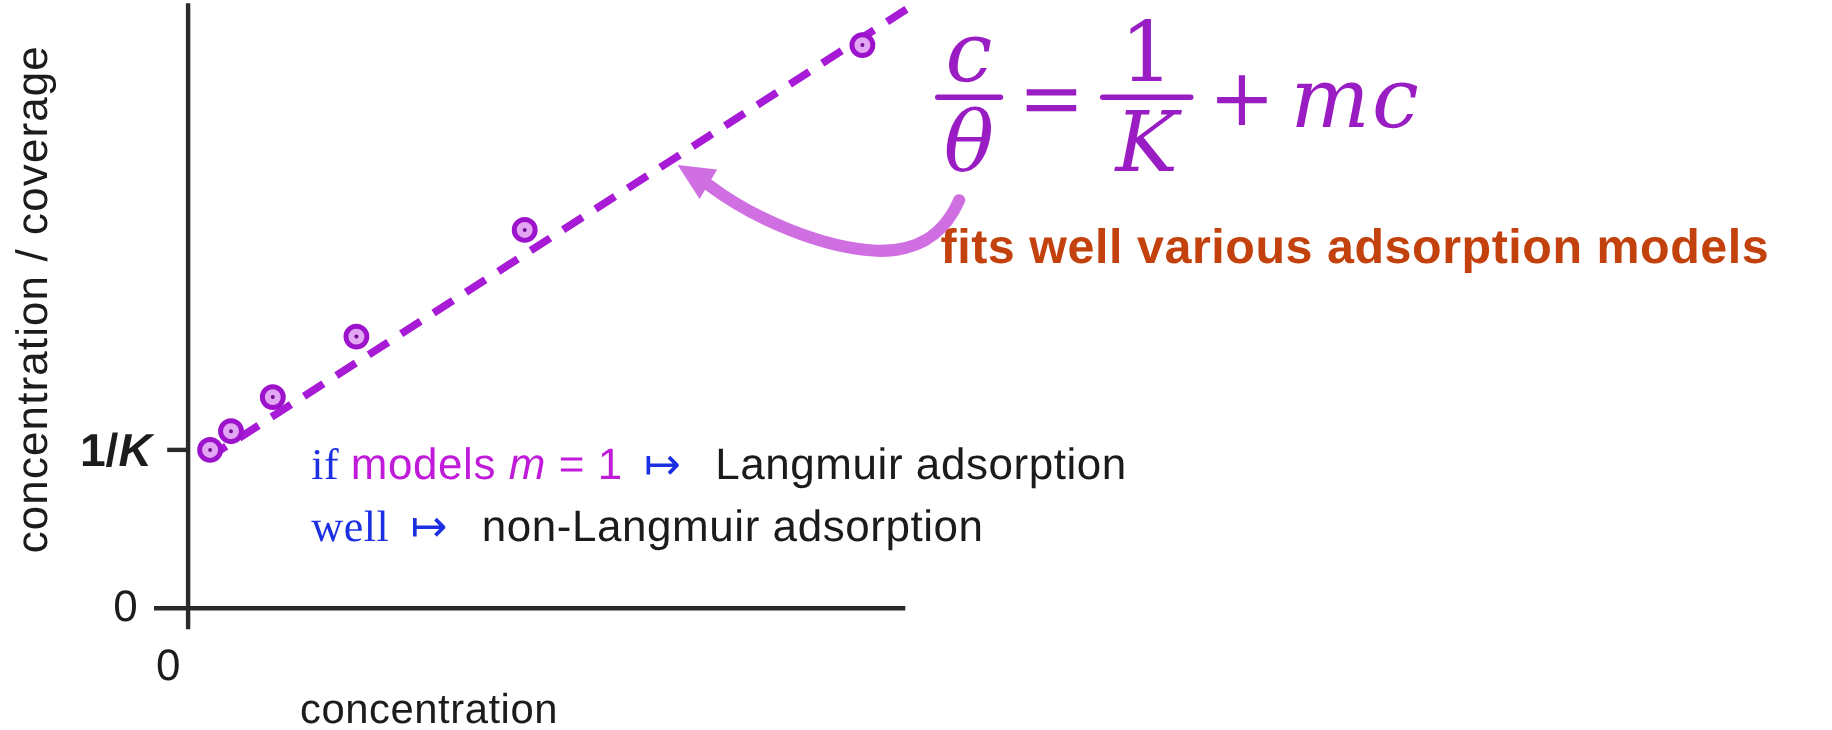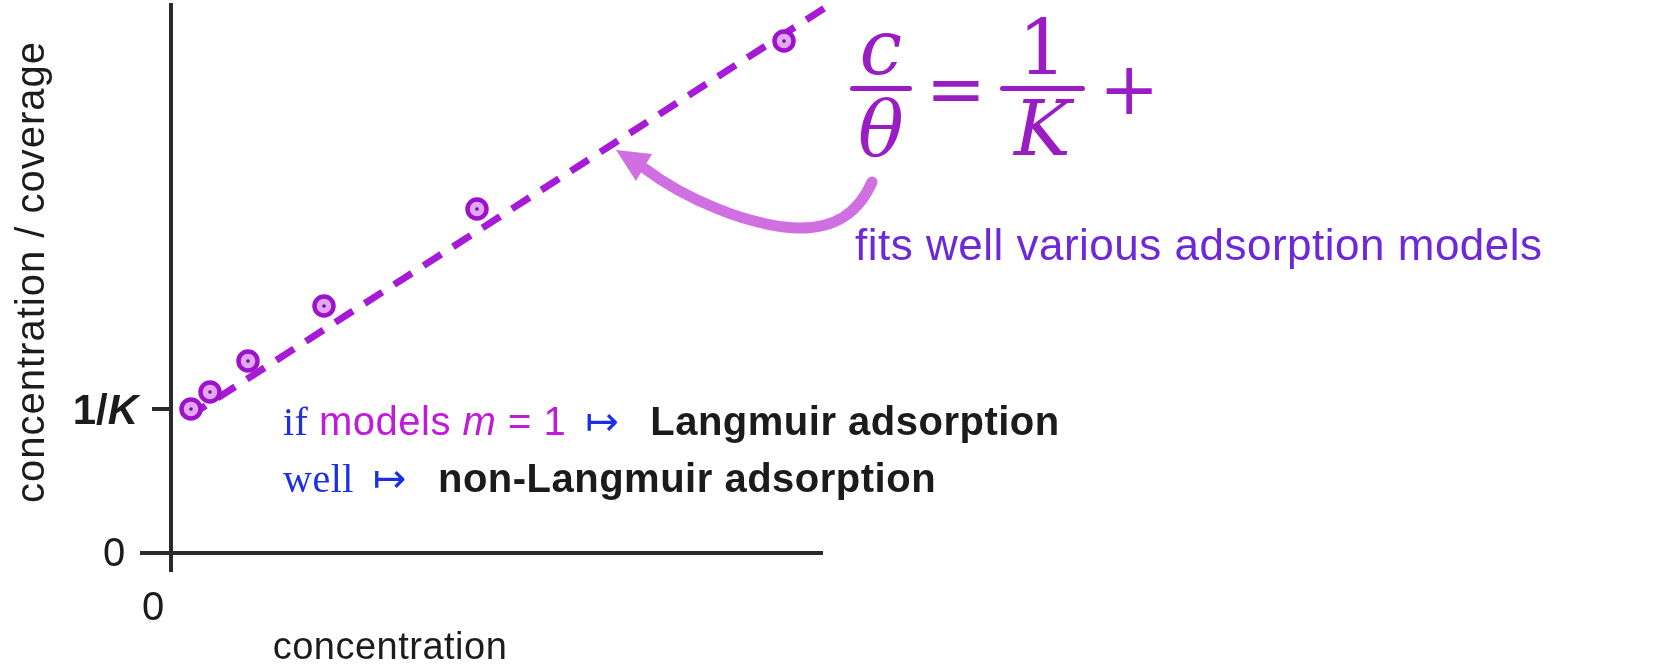--- a/index.html
+++ b/index.html
@@ -47,29 +47,29 @@
   }
   .frac{display:flex;flex-direction:column;align-items:center;}
   .frac .num,.frac .den{font-size:76px;line-height:1.0;font-style:italic;padding:0 8px;}
   .frac .upright{font-style:normal;}
   .frac .bar{height:5px;align-self:stretch;background:var(--eq-purple);border-radius:3px;}
   .frac-wide .num,.frac-wide .den{padding:0 14px;}
   .op{font-size:72px;line-height:1;}
   .term{font-size:76px;line-height:1;font-style:italic;letter-spacing:2px;}
 
   .fits{
-    position:absolute;left:855px;top:220px;font-size:44px;letter-spacing:0.5px;
-    white-space:nowrap;color:#6d28d9;
+    position:absolute;left:855px;top:200px;font-size:44px;letter-spacing:0.5px;
+    white-space:nowrap;color:#c2410c;font-weight:bold;
   }
 
   .cond{position:absolute;left:283px;top:393px;font-size:40px;letter-spacing:0.5px;}
   .cond-line{white-space:pre;line-height:57px;height:57px;}
   .blue{color:var(--blue);font-family:Liberation Serif, serif;}
   .magenta{color:var(--magenta);}
-  .dark{color:#1b1b1b;font-weight:bold;}
+  .dark{color:#1b1b1b;}
   .var-i{font-style:italic;}
   .maps{font-family:"DejaVu Sans",sans-serif;margin:0 6px;}
 </style>
 </head>
 <body>
 
 <div class="canvas">
 
   <svg class="plot-svg" viewBox="0 0 1665 664">
     <g>
@@ -111,20 +111,21 @@
       <span class="bar"></span>
       <span class="den">θ</span>
     </div>
     <span class="op">=</span>
     <div class="frac frac-wide">
       <span class="num upright">1</span>
       <span class="bar"></span>
       <span class="den">K</span>
     </div>
     <span class="op">+</span>
+    <span class="term">mc</span>
   </div>
 
   <div class="fits">fits well various adsorption models</div>
 
   <div class="cond">
     <div class="cond-line"><span class="blue">if </span><span class="magenta">models </span><span class="magenta var-i">m</span><span class="magenta"> = 1</span><span class="blue maps"> ↦ </span><span class="dark"> Langmuir adsorption</span></div>
     <div class="cond-line"><span class="blue">well</span><span class="blue maps"> ↦ </span><span class="dark"> non-Langmuir adsorption</span></div>
   </div>
 
 </div>

